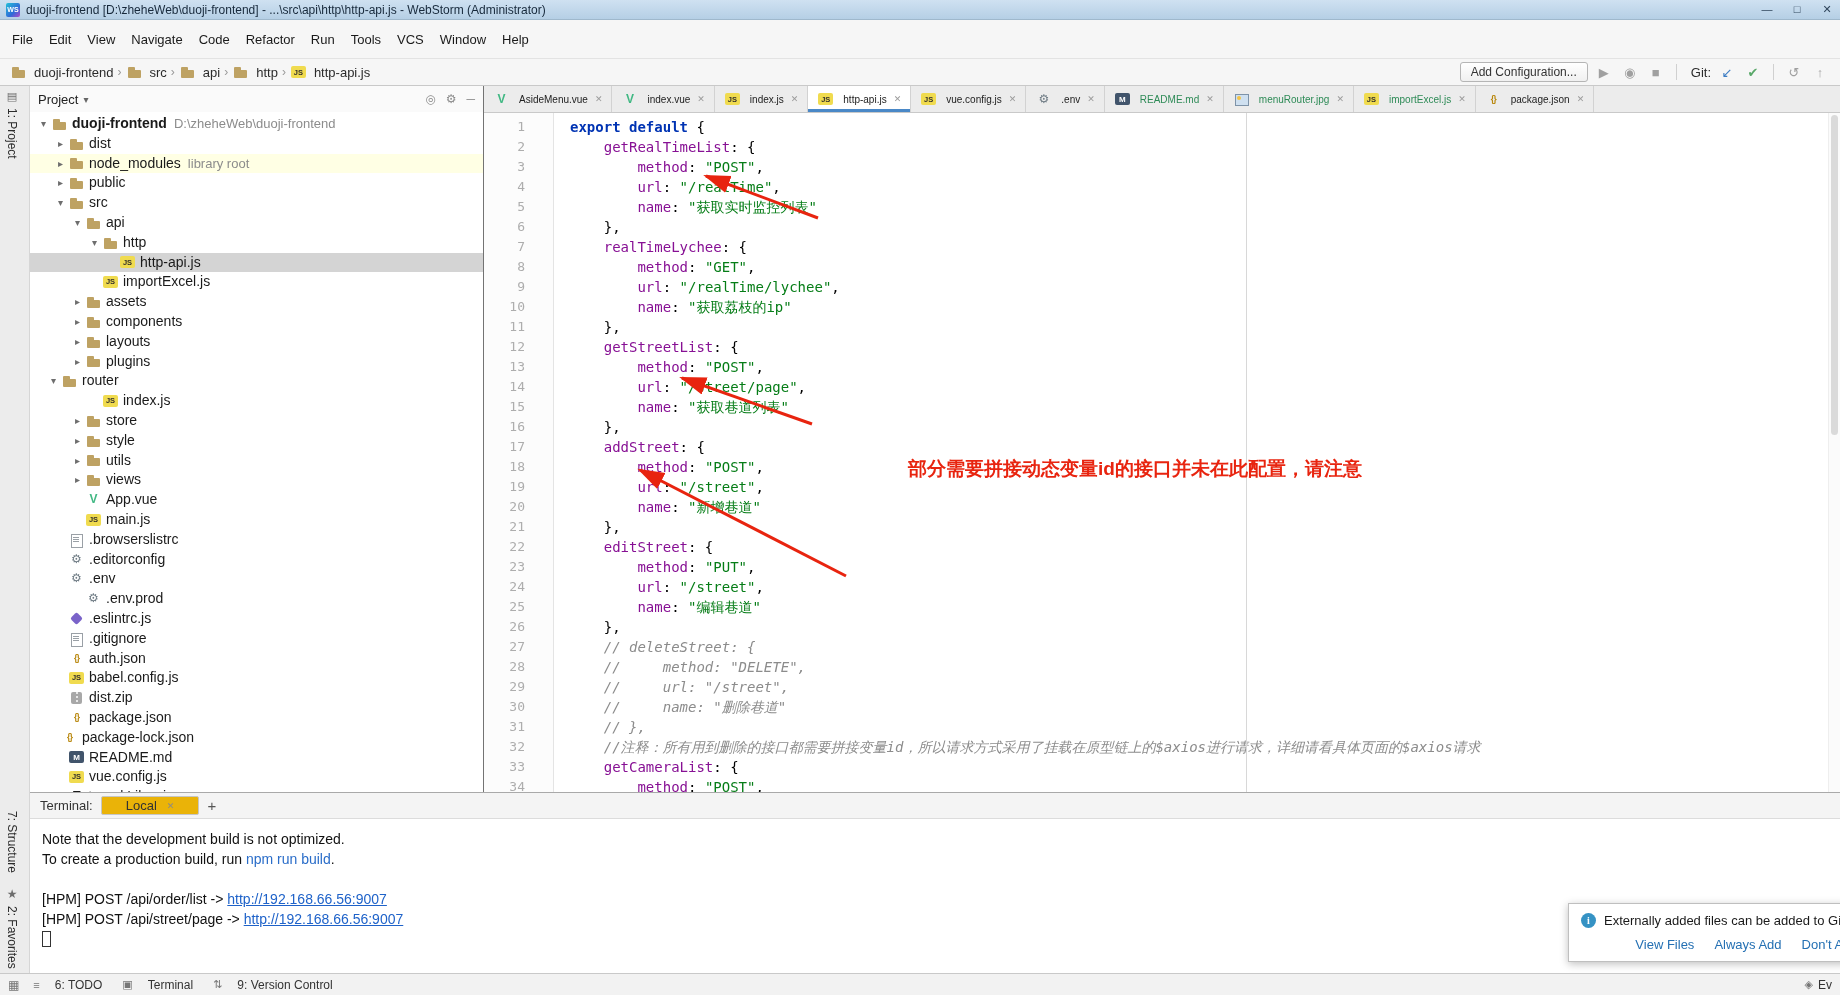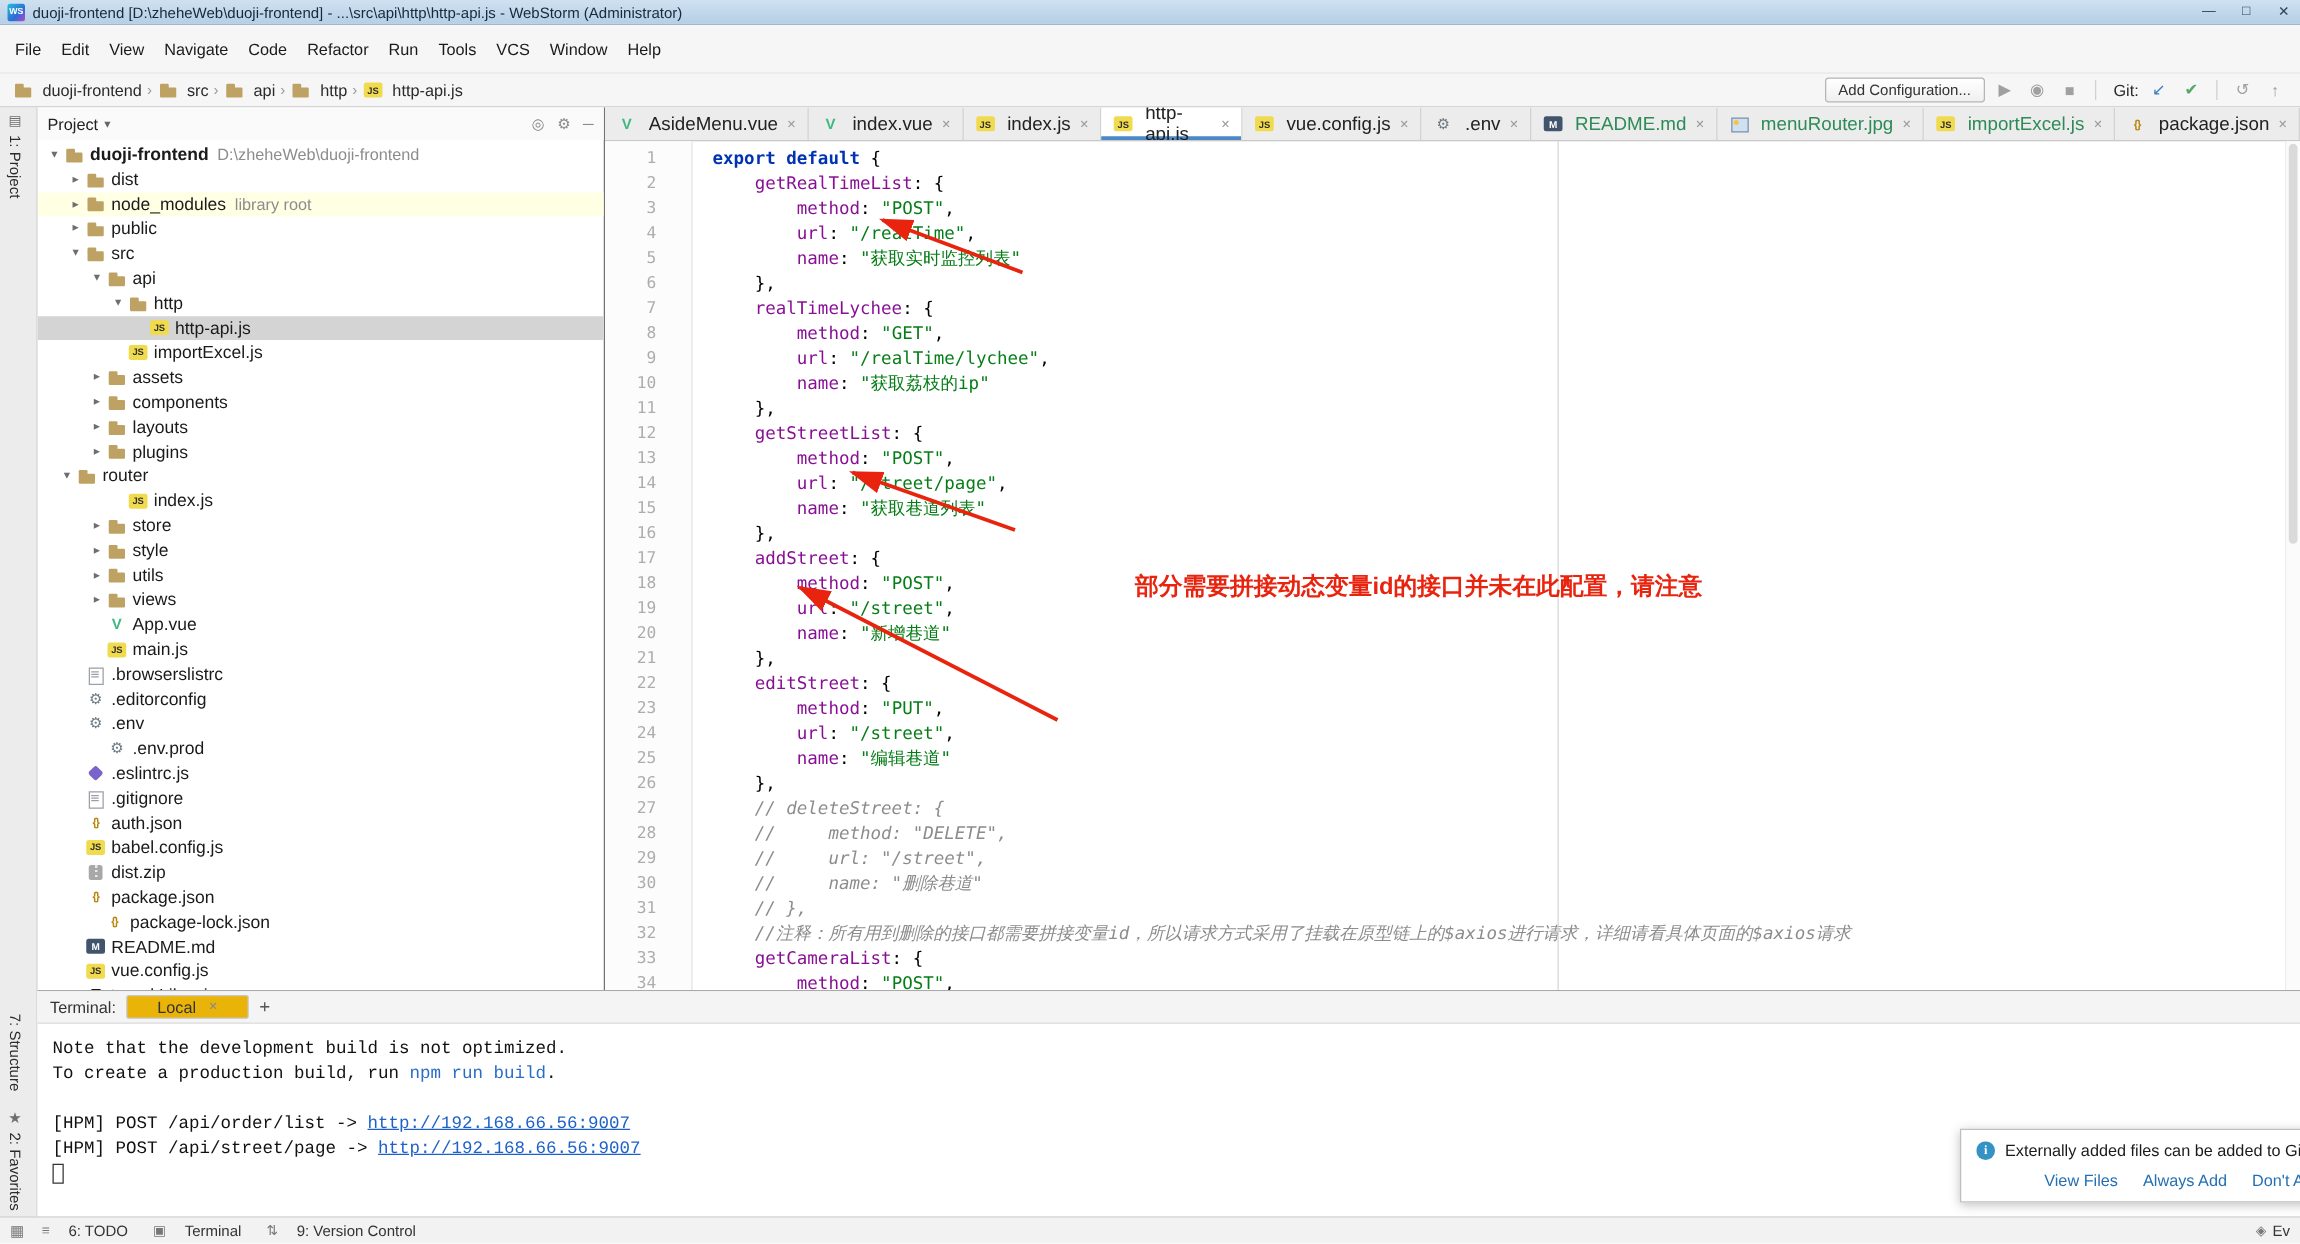--- a/index.html
+++ b/index.html
@@ -89,21 +89,21 @@
   .fi-zip::after{content:"";position:absolute;left:8px;top:2px;width:2px;height:12px;
     background:repeating-linear-gradient(#E8E8E8 0 2px,#A8A8A8 2px 4px)}
   .fi-img::before{content:"";position:absolute;left:2px;top:3px;width:12px;height:10px;background:#CFE0F0;border:1px solid #7E93A8}
   .fi-img::after{content:"";position:absolute;left:4px;top:5px;width:4px;height:4px;border-radius:50%;background:#F5C344}
   .fi-lib::before{content:"";position:absolute;left:3px;top:4px;width:11px;height:3px;background:#7E9CC9;
     box-shadow:0 4px 0 #7E9CC9,0 8px 0 #7E9CC9}
 
   
   .editor{flex:1;display:flex;flex-direction:column;min-width:0;background:#fff;position:relative}
   .tabbar{height:27px;flex:none;background:#ECECEC;border-bottom:1px solid #C9C9C9;display:flex;align-items:stretch;overflow:hidden}
-  .etab{display:flex;align-items:center;gap:5px;padding:0 9px;border-right:1px solid #D2D2D2;font-size:15px;color:#222;cursor:default}
+  .etab{display:flex;align-items:center;gap:5px;padding:0 9px;border-right:1px solid #D2D2D2;font-size:10px;color:#222;cursor:default}
   .etab.active{background:#fff;box-shadow:inset 0 -3px 0 #4A88C7}
   .etab-close{color:#9B9B9B;font-size:9px;margin-left:2px}
   .etab-close::before{content:"✕"}
   .edit-body{flex:1;display:flex;min-height:0;position:relative;font-family:"DejaVu Sans Mono","Liberation Mono",monospace;
     font-size:14px;line-height:20px}
   .gutter{width:70px;flex:none;background:#FCFCFC;border-right:1px solid #E4E4E4;color:#ADADAD;
     text-align:right;padding:4px 28px 0 0;font-size:13px}
   .gut-num{height:20px;line-height:20px}
   .code{flex:1;padding:4px 0 0 16px;white-space:pre;overflow:hidden;position:relative;color:#000}
   .code-line{height:20px}
@@ -117,21 +117,21 @@
   .scroll-thumb{position:absolute;left:2px;right:2px;top:2px;height:320px;background:#DADADA;border-radius:5px}
 
   
   .terminal{height:181px;flex:none;border-top:1px solid #A9A9A9;background:#fff;display:flex;flex-direction:column;position:relative}
   .term-header{height:26px;flex:none;background:#F4F4F4;border-bottom:1px solid #DCDCDC;display:flex;align-items:center;
     gap:8px;padding:0 10px;font-size:13px;color:#333}
   .term-tab{display:flex;align-items:center;gap:10px;background:#eab308;border:1px solid #C6C6C6;border-radius:2px;
     padding:1px 24px;cursor:default}
   .term-tab-close{color:#8A8A8A;font-size:9px}.term-tab-close::before{content:"✕"}
   .term-plus{color:#555;font-size:15px;cursor:default}.term-plus::before{content:"+"}
-  .term-body{flex:1;font-family:Liberation Mono, monospace;font-size:14px;line-height:20px;
+  .term-body{flex:1;font-family:Liberation Sans, sans-serif;font-size:14px;line-height:20px;
     padding:10px 0 0 12px;color:#111;overflow:hidden}
   .term-line{height:20px;white-space:pre}
   .tt-t{color:#111}
   .tt-cmd{color:#2A6DC9}
   .tt-link{color:#1E62C9;text-decoration:underline;cursor:pointer}
   .term-cursor{display:inline-block;width:9px;height:16px;border:1px solid #333;vertical-align:text-bottom}
 
   
   .statusbar{height:22px;flex:none;background:#F2F2F2;border-top:1px solid #C9C9C9;display:flex;align-items:center;
     padding:0 8px;font-size:12px;color:#333;overflow:hidden}
@@ -409,21 +409,21 @@
               <div class="tree-row" style="padding-left: 23px;">
                 <span class="chev"></span>
                 <span class="fi fi-zip"></span>
                 <span class="tree-label">dist.zip</span>
               </div>
               <div class="tree-row" style="padding-left: 23px;">
                 <span class="chev"></span>
                 <span class="fi fi-json"></span>
                 <span class="tree-label">package.json</span>
               </div>
-              <div class="tree-row" style="padding-left: 38px;">
+              <div class="tree-row" style="padding-left: 16px;">
                 <span class="chev"></span>
                 <span class="fi fi-json"></span>
                 <span class="tree-label">package-lock.json</span>
               </div>
               <div class="tree-row" style="padding-left: 23px;">
                 <span class="chev"></span>
                 <span class="fi fi-md"></span>
                 <span class="tree-label">README.md</span>
               </div>
               <div class="tree-row" style="padding-left: 23px;">

